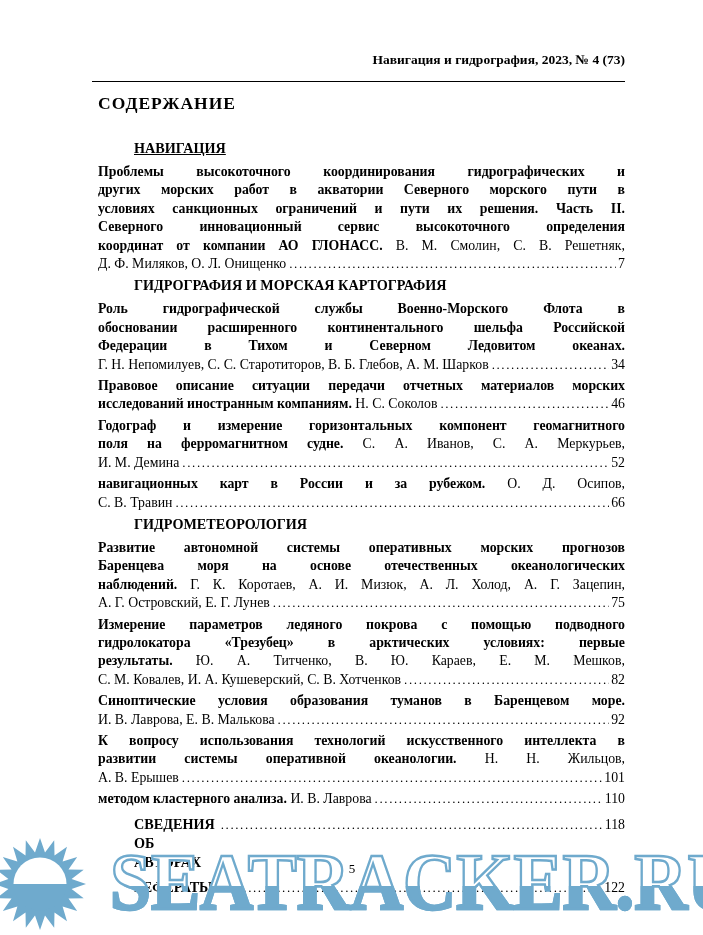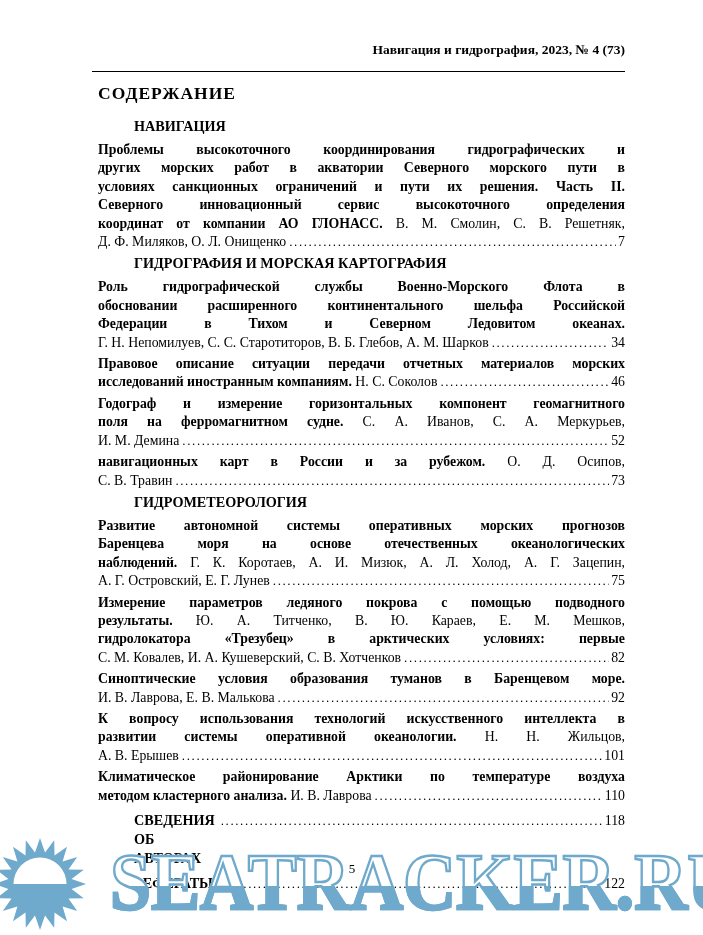--- a/index.html
+++ b/index.html
@@ -1,26 +1,26 @@
 <!DOCTYPE html>
 <html><head>
 <meta charset="utf-8">
 <style>
   html,body{margin:0;padding:0;}
   body{
     width:703px;height:935px;position:relative;overflow:hidden;
     background:#ffffff;color:#000;
     font-family:"Liberation Serif","DejaVu Serif",serif;
   }
-  .content{position:absolute;left:98px;top:6px;width:527px;}
+  .content{position:absolute;left:98px;top:16px;width:527px;}
   .journal-header{margin-top:36px;font-size:13.5px;font-weight:bold;text-align:right;line-height:16px;}
   .rule{height:0;border-top:1.5px solid #000;margin:13px 0 0 -6px;}
   .toc-title{margin-top:10px;font-size:17.5px;font-weight:bold;letter-spacing:1px;line-height:23px;}
   .section-heading{font-size:14.2px;font-weight:bold;line-height:19px;margin:2px 0 5px 36px;}
-  .section-heading.first{margin-top:12px;}
+  .section-heading.first{margin-top:24px;text-decoration:underline;}
   .entry{font-size:13.8px;margin-bottom:3px;}
   .line{line-height:18.4px;text-align:justify;text-align-last:justify;text-justify:inter-word;}
   .line.last{display:flex;align-items:flex-end;text-align:left;text-align-last:left;}
   .line.last .seg{flex:0 0 auto;white-space:nowrap;}
   b{font-weight:bold;}
   .dots{flex:1 1 auto;min-width:0;overflow:hidden;white-space:nowrap;margin:0 2px 0 3px;
         letter-spacing:1.6px;font-size:13px;font-weight:normal;}
   .pg{flex:0 0 auto;white-space:nowrap;font-weight:normal;}
   .back-row{display:flex;align-items:baseline;font-size:14.2px;line-height:19px;margin:6px 0 0 36px;}
   .back-row .dots{margin-left:6px;font-size:13px;}
@@ -95,38 +95,38 @@
           <span class="seg"><span>И. М. Демина</span></span>
           <span class="dots">................................................................................................................................................................................................................................................................................................................................................................................................................</span>
           <span class="pg">52</span>
         </div>
       </div>
       <div class="entry">
         <div class="line"><span class="seg"><b>навигационных карт в России и за рубежом.</b><span> О. Д. Осипов,</span></span></div>
         <div class="line last">
           <span class="seg"><span>С. В. Травин</span></span>
           <span class="dots">................................................................................................................................................................................................................................................................................................................................................................................................................</span>
-          <span class="pg">73</span>
+          <span class="pg">66</span>
         </div>
       </div>
       <div class="section-heading">ГИДРОМЕТЕОРОЛОГИЯ</div>
       <div class="entry">
         <div class="line"><span class="seg"><b>Развитие автономной системы оперативных морских прогнозов</b></span></div>
         <div class="line"><span class="seg"><b>Баренцева моря на основе отечественных океанологических</b></span></div>
         <div class="line"><span class="seg"><b>наблюдений.</b><span> Г. К. Коротаев, А. И. Мизюк, А. Л. Холод, А. Г. Зацепин,</span></span></div>
         <div class="line last">
           <span class="seg"><span>А. Г. Островский, Е. Г. Лунев</span></span>
           <span class="dots">................................................................................................................................................................................................................................................................................................................................................................................................................</span>
           <span class="pg">75</span>
         </div>
       </div>
       <div class="entry">
         <div class="line"><span class="seg"><b>Измерение параметров ледяного покрова с помощью подводного</b></span></div>
+        <div class="line"><span class="seg"><b>гидролокатора «Трезубец» в арктических условиях: первые</b></span></div>
         <div class="line"><span class="seg"><b>результаты.</b><span> Ю. А. Титченко, В. Ю. Караев, Е. М. Мешков,</span></span></div>
-        <div class="line"><span class="seg"><b>гидролокатора «Трезубец» в арктических условиях: первые</b></span></div>
         <div class="line last">
           <span class="seg"><span>С. М. Ковалев, И. А. Кушеверский, С. В. Хотченков</span></span>
           <span class="dots">................................................................................................................................................................................................................................................................................................................................................................................................................</span>
           <span class="pg">82</span>
         </div>
       </div>
       <div class="entry">
         <div class="line"><span class="seg"><b>Синоптические условия образования туманов в Баренцевом море.</b></span></div>
         <div class="line last">
           <span class="seg"><span>И. В. Лаврова, Е. В. Малькова</span></span>
@@ -137,21 +137,20 @@
       <div class="entry">
         <div class="line"><span class="seg"><b>К вопросу использования технологий искусственного интеллекта в</b></span></div>
         <div class="line"><span class="seg"><b>развитии системы оперативной океанологии.</b><span> Н. Н. Жильцов,</span></span></div>
         <div class="line last">
           <span class="seg"><span>А. В. Ерышев</span></span>
           <span class="dots">................................................................................................................................................................................................................................................................................................................................................................................................................</span>
           <span class="pg">101</span>
         </div>
       </div>
       <div class="entry">
-        <div class="line"><span class="seg"><b>Климатическое районирование Арктики по температуре воздуха</b></span></div>
         <div class="line last">
           <span class="seg"><b>методом кластерного анализа.</b><span> И. В. Лаврова</span></span>
           <span class="dots">................................................................................................................................................................................................................................................................................................................................................................................................................</span>
           <span class="pg">110</span>
         </div>
       </div>
       <div class="back-row">
         <b>СВЕДЕНИЯ ОБ АВТОРАХ</b>
         <span class="dots">................................................................................................................................................................................................................................................................................................................................................................................................................</span>
         <span class="pg">118</span>

